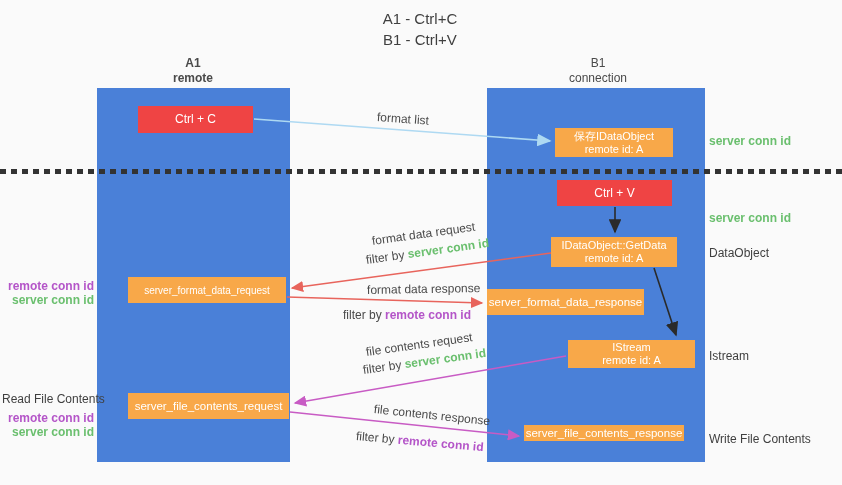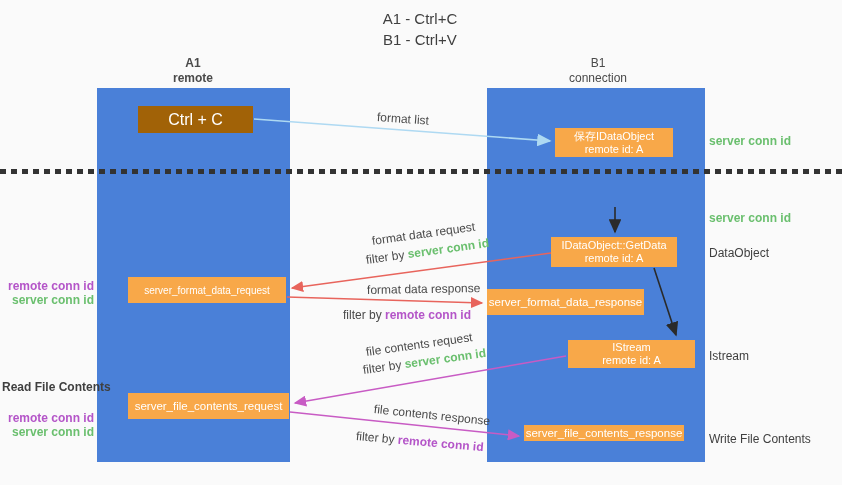--- a/index.html
+++ b/index.html
@@ -37,21 +37,21 @@
     z-index: 5;
   }
 
   svg.arrows { position: absolute; left: 0; top: 0; z-index: 4; }
 
   .node {
     position: absolute; z-index: 6;
     display: flex; flex-direction: column; align-items: center; justify-content: center;
     color: #fff; text-align: center; font-size: 11px; line-height: 13px;
   }
-  .node.green  { background: #a16207; font-size: 16px; }
+  .node.green  { background: #ef4444; font-size: 12px; }
   .node.orange { background: #f8a849; align-items: center; }
 
   .n-ctrl-c   { left: 138px; top: 106px; width: 115px; height: 27px; }
   .n-save     { left: 555px; top: 128px; width: 118px; height: 29px; }
   .n-ctrl-v   { left: 557px; top: 180px; width: 115px; height: 26px; }
   .n-getdata  { left: 551px; top: 237px; width: 126px; height: 30px; }
   .n-req1     { left: 128px; top: 277px; width: 158px; height: 26px; font-size: 10px; }
   .n-resp1    { left: 487px; top: 289px; width: 157px; height: 26px; font-size: 11.5px; }
   .n-istream  { left: 568px; top: 340px; width: 127px; height: 28px; }
   .n-req2     { left: 128px; top: 393px; width: 161px; height: 26px; font-size: 11.5px; }
@@ -120,20 +120,23 @@
 
   <div class="node green n-ctrl-c">
     <span>Ctrl + C</span>
   </div>
 
   <div class="node orange n-save">
     <span>保存IDataObject</span>
     <span>remote id: A</span>
   </div>
 
+  <div class="node green n-ctrl-v">
+    <span>Ctrl + V</span>
+  </div>
 
   <div class="node orange n-getdata">
     <span>IDataObject::GetData</span>
     <span>remote id: A</span>
   </div>
 
   <div class="node orange n-req1">
     <span>server_format_data_request</span>
   </div>
 
@@ -155,21 +158,21 @@
   </div>
 
   <div class="ann green right-col" style="top:134px;">server conn id</div>
   <div class="ann green right-col" style="top:211px;">server conn id</div>
   <div class="ann right-col" style="top:246px;">DataObject</div>
   <div class="ann right-col" style="top:349px;">Istream</div>
   <div class="ann right-col" style="top:432px;">Write File Contents</div>
 
   <div class="ann purple left-col" style="top:279px;">remote conn id</div>
   <div class="ann green left-col" style="top:293px;">server conn id</div>
-  <div class="ann left-col" style="top:380px;font-weight:bold;">Read File Contents</div>
+  <div class="ann left-col" style="top:392px;">Read File Contents</div>
   <div class="ann purple left-col" style="top:411px;">remote conn id</div>
   <div class="ann green left-col" style="top:425px;">server conn id</div>
 
   <div class="arrow-label" style="left:377px; top:110px; transform:rotate(4deg);">format list</div>
 
   <div class="arrow-label" style="left:372px; top:234px; transform:rotate(-8deg);">format data request</div>
   <div class="arrow-label" style="left:366px; top:253px; transform:rotate(-8deg);">
     <span>filter by </span><span class="green">server conn id</span>
   </div>
 

